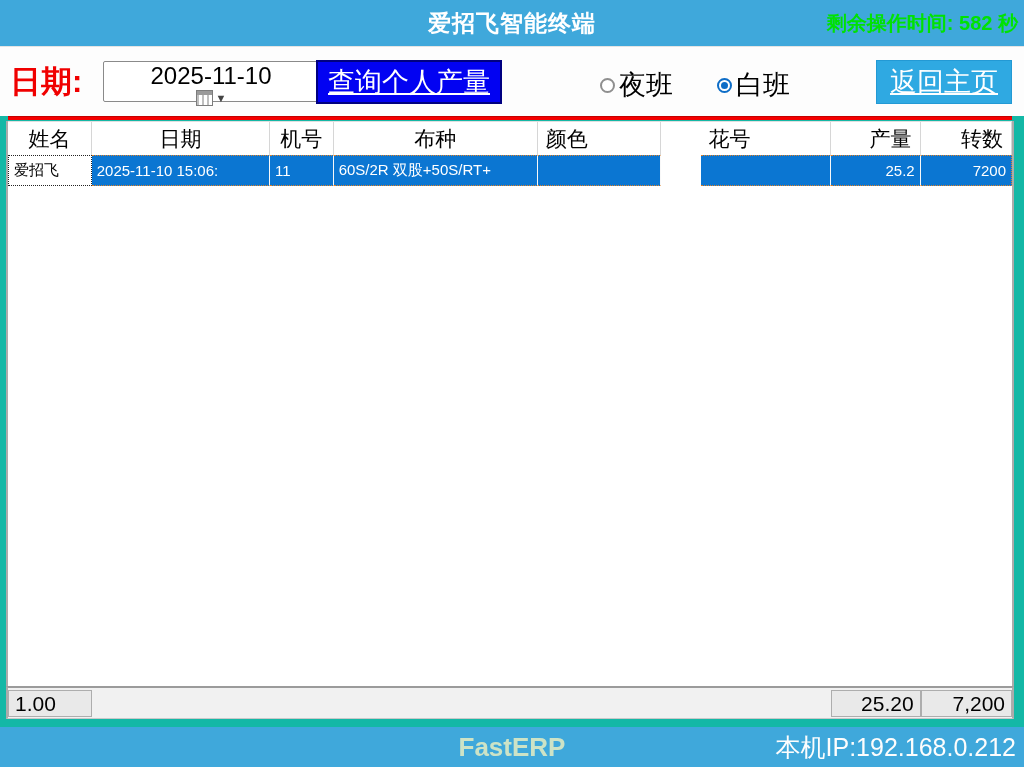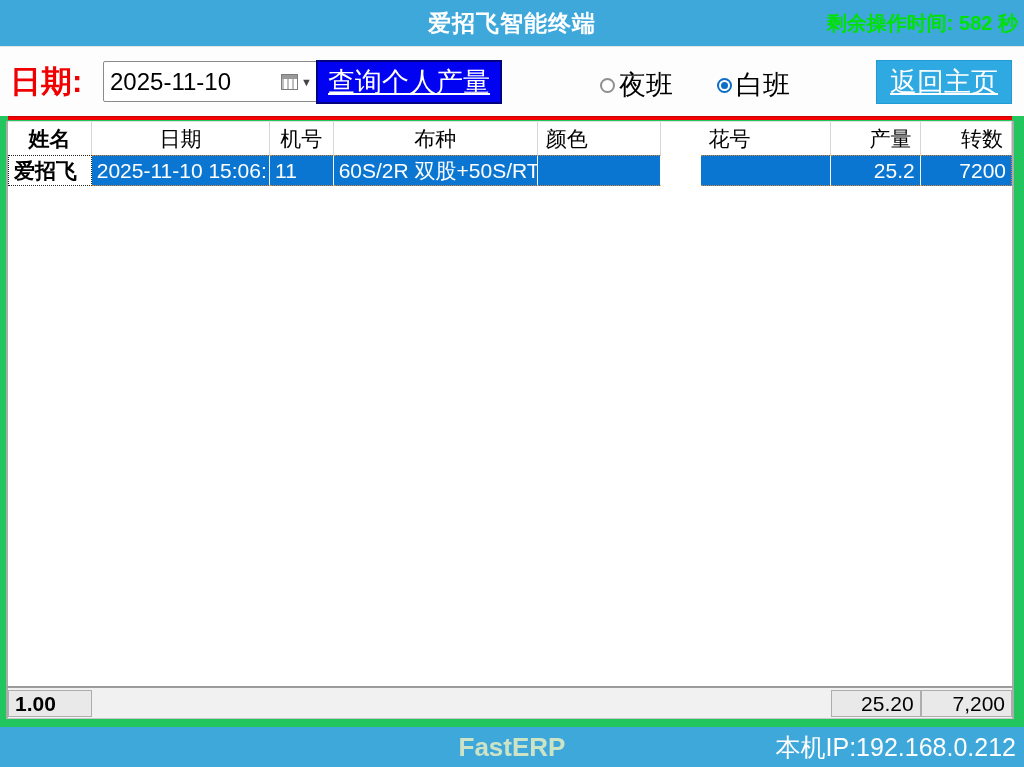--- a/index.html
+++ b/index.html
@@ -1,36 +1,36 @@
 <!DOCTYPE html>
 <html><head>
 <meta charset="utf-8">
 <style>
   * { margin:0; padding:0; box-sizing:border-box; }
   html,body { width:1024px; height:767px; overflow:hidden; background:#fff;
               font-family:"Liberation Sans","DejaVu Sans",sans-serif; }
-  .stage { position:relative; width:1024px; height:767px; background:#22c55e; }
+  .stage { position:relative; width:1024px; height:767px; background:#14b8a6; }
 
   
   .titlebar { position:absolute; left:0; top:0; width:1024px; height:46px;
               background:#3FA8DB; }
   .titlebar .title { position:absolute; left:0; right:0; top:0; height:46px;
               line-height:46px; text-align:center; color:#fff; font-weight:bold;
               font-size:23px; letter-spacing:1px; }
   .titlebar .remaining { position:absolute; right:6px; top:0; height:46px;
               line-height:46px; color:#00E203; font-size:20px; font-weight:bold; }
 
   
   .toolbar { position:absolute; left:0; top:46px; width:1024px; height:70px;
              background:#FDFDFD; border-top:1px solid #E4E4E4; }
   .date-label { position:absolute; left:10px; top:14px; color:#F00000;
              font-size:31px; font-weight:bold; }
   .date-input { position:absolute; left:103px; top:14px; width:216px; height:41px;
              background:#fff; border:1px solid #8A8A8A; border-radius:2px;
-             display:flex; align-items:center; padding:0 6px; }
+             display:flex; align-items:center; padding:0 6px;flex-direction:column; }
   .date-input .date-text { flex:1; font-size:24px; color:#000; }
   .cal-wrap { display:flex; align-items:center; gap:3px; }
   .cal-icon { width:17px; height:16px; border:1px solid #7C7C7C; background:
       linear-gradient(#9A9A9A,#9A9A9A) 0 0/17px 4px no-repeat,
       repeating-linear-gradient(90deg,#BFBFBF 0 2px,#fff 2px 5px),
       repeating-linear-gradient(#BFBFBF 0 2px,#fff 2px 5px);
       background-color:#fff; }
   .cal-caret { font-size:11px; color:#444; }
   .query-btn { position:absolute; left:316px; top:13px; width:186px; height:44px;
              background:#0202F2; border:2px solid #000080; color:#fff;
@@ -52,33 +52,33 @@
 
   
   .redline { position:absolute; left:8px; top:116px; width:1004px; height:4px;
              background:#F40000; border-top:1px solid #C40000; }
 
   
   .grid-panel { position:absolute; left:6px; top:121px; width:1008px; height:565px;
              background:#fff; border-left:2px solid #ABABAB;
              border-right:2px solid #ABABAB; }
   .grid-row { display:flex; width:1004px; }
-  .c0{width:87px;font-weight:bold;} .c1{width:186px;} .c2{width:66px;} .c3{width:213px;}
+  .c0{width:87px;} .c1{width:186px;} .c2{width:66px;} .c3{width:213px;}
   .c4{width:128px;text-align:center;} .c5{width:136px;margin-left:40px;} .c6{width:93px;} .c7{width:95px;}
 
   .hdr-row { height:34px; border-top:1px solid #E0E0E0; }
   .hdr-cell { height:100%; font-size:21px; color:#000; display:flex;
              align-items:center; border-right:1px solid #D6D6D6;
              padding:0 8px; overflow:hidden; white-space:nowrap; }
   .hdr-cell.al-c { justify-content:center; }
   .hdr-cell.al-l { justify-content:flex-start; }
   .hdr-cell.al-r { justify-content:flex-end; }
 
   .data-row { height:31px; }
-  .data-cell { height:100%; font-size:21px; display:flex; align-items:center;
+  .data-cell { height:100%; font-size:15px; display:flex; align-items:center;
              padding:0 5px; overflow:hidden; white-space:nowrap; }
   .name-cell { background:#fff; color:#000; border:1px dotted #222; }
   .sel-cell { background:#0B76D2; color:#fff;
              border-top:1px dotted #E08228; border-bottom:1px dotted #E08228;
              border-right:1px solid #F8F8F8; }
   .sel-cell.last { border-right:1px dotted #E08228; }
   .al-l { justify-content:flex-start; } .al-r { justify-content:flex-end; }
 
   
   .summary-row { position:absolute; left:6px; top:686px; width:1008px; height:33px;

